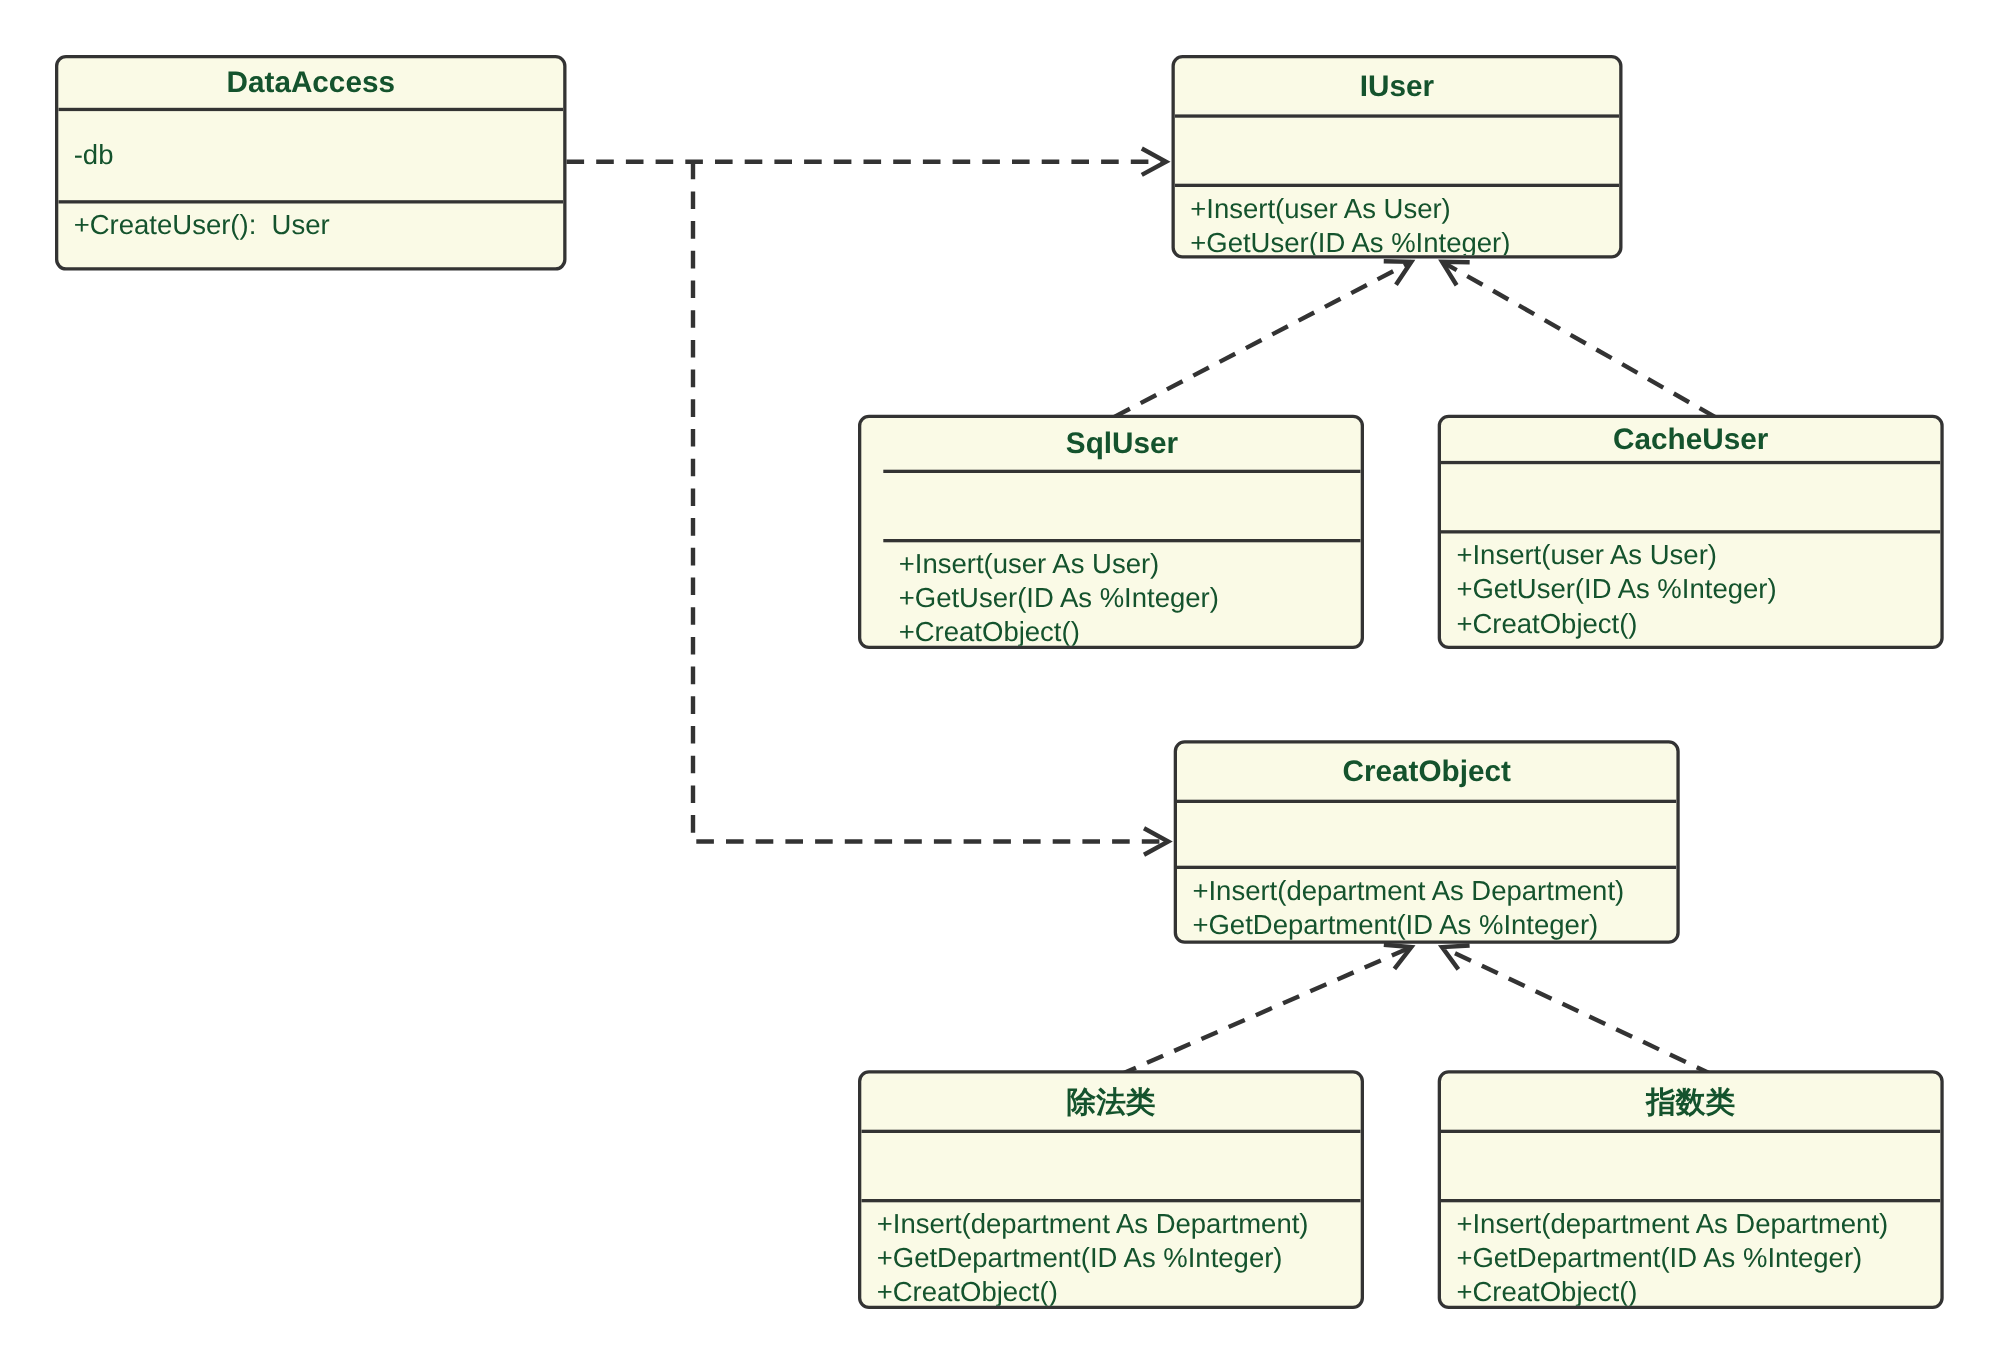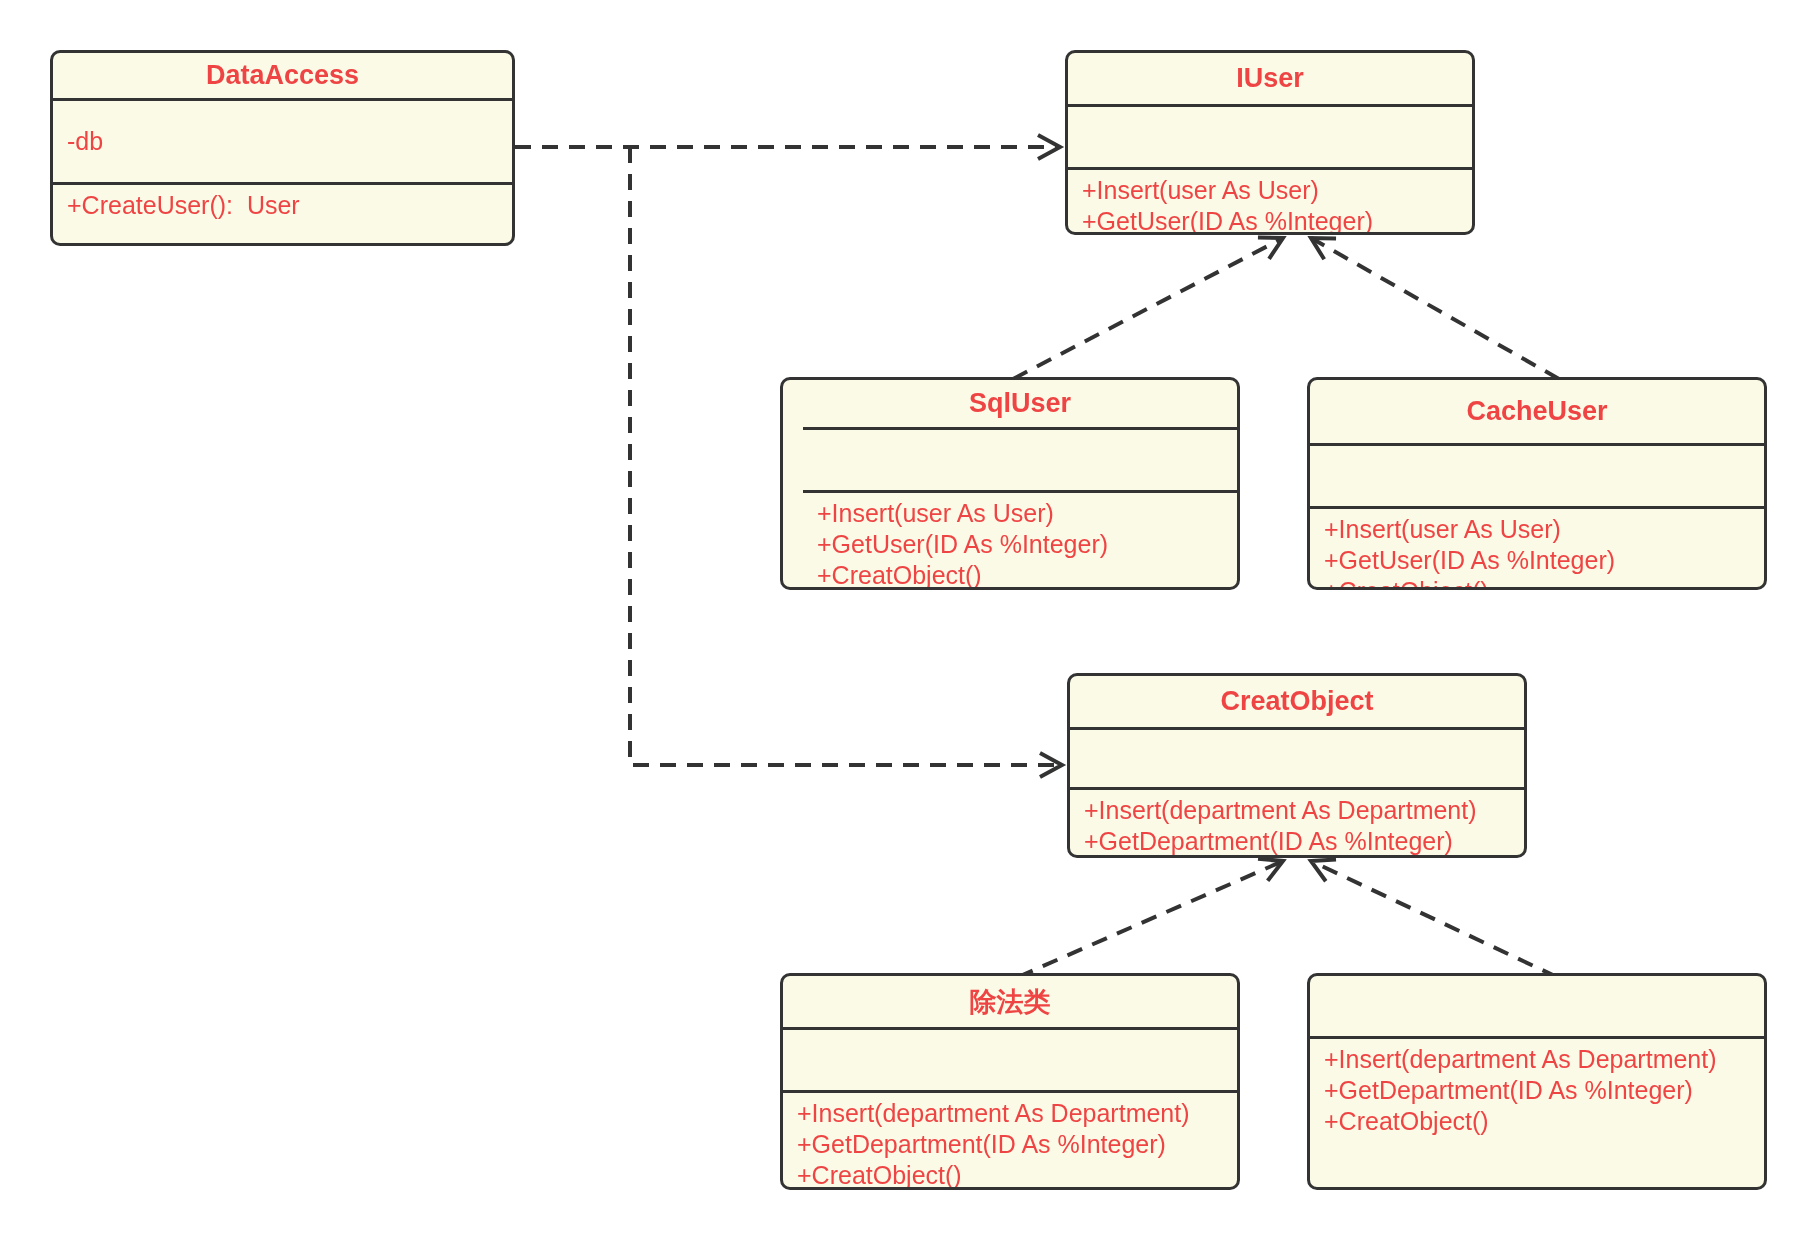--- a/index.html
+++ b/index.html
@@ -6,21 +6,21 @@
     margin: 0;
     padding: 0;
     background: #ffffff;
   }
   #canvas {
     position: relative;
     width: 1816px;
     height: 1240px;
     background: #ffffff;
     font-family: "Liberation Sans", "DejaVu Sans", sans-serif;
-    color: #ef4444;
+    color: #14532d;
     overflow: hidden;
   }
   #edges {
     position: absolute;
     left: 0; top: 0;
     width: 1816px; height: 1240px;
   }
   .node {
     position: absolute;
     box-sizing: border-box;
@@ -101,21 +101,21 @@
     <div class="compartment title" style="height:50px;">SqlUser</div>
     <div class="compartment attrs" style="height:63px;"></div>
     <div class="compartment methods">
       <div class="line">+Insert(user As User)</div>
       <div class="line">+GetUser(ID As %Integer)</div>
       <div class="line">+CreatObject()</div>
     </div>
   </div>
 
   <div class="node" style="left:1307px; top:377px; width:460px; height:213px;">
-    <div class="compartment title" style="height:66px;">CacheUser</div>
+    <div class="compartment title" style="height:42px;">CacheUser</div>
     <div class="compartment attrs" style="height:63px;"></div>
     <div class="compartment methods">
       <div class="line">+Insert(user As User)</div>
       <div class="line">+GetUser(ID As %Integer)</div>
       <div class="line">+CreatObject()</div>
     </div>
   </div>
 
   <div class="node" style="left:1067px; top:673px; width:460px; height:185px;">
     <div class="compartment title" style="height:54px;">CreatObject</div>
@@ -130,20 +130,21 @@
     <div class="compartment title" style="height:54px;">除法类</div>
     <div class="compartment attrs" style="height:63px;"></div>
     <div class="compartment methods">
       <div class="line">+Insert(department As Department)</div>
       <div class="line">+GetDepartment(ID As %Integer)</div>
       <div class="line">+CreatObject()</div>
     </div>
   </div>
 
   <div class="node" style="left:1307px; top:973px; width:460px; height:217px;">
+    <div class="compartment title" style="height:54px;">指数类</div>
     <div class="compartment attrs" style="height:63px;"></div>
     <div class="compartment methods">
       <div class="line">+Insert(department As Department)</div>
       <div class="line">+GetDepartment(ID As %Integer)</div>
       <div class="line">+CreatObject()</div>
     </div>
   </div>
 
 </div>
 

